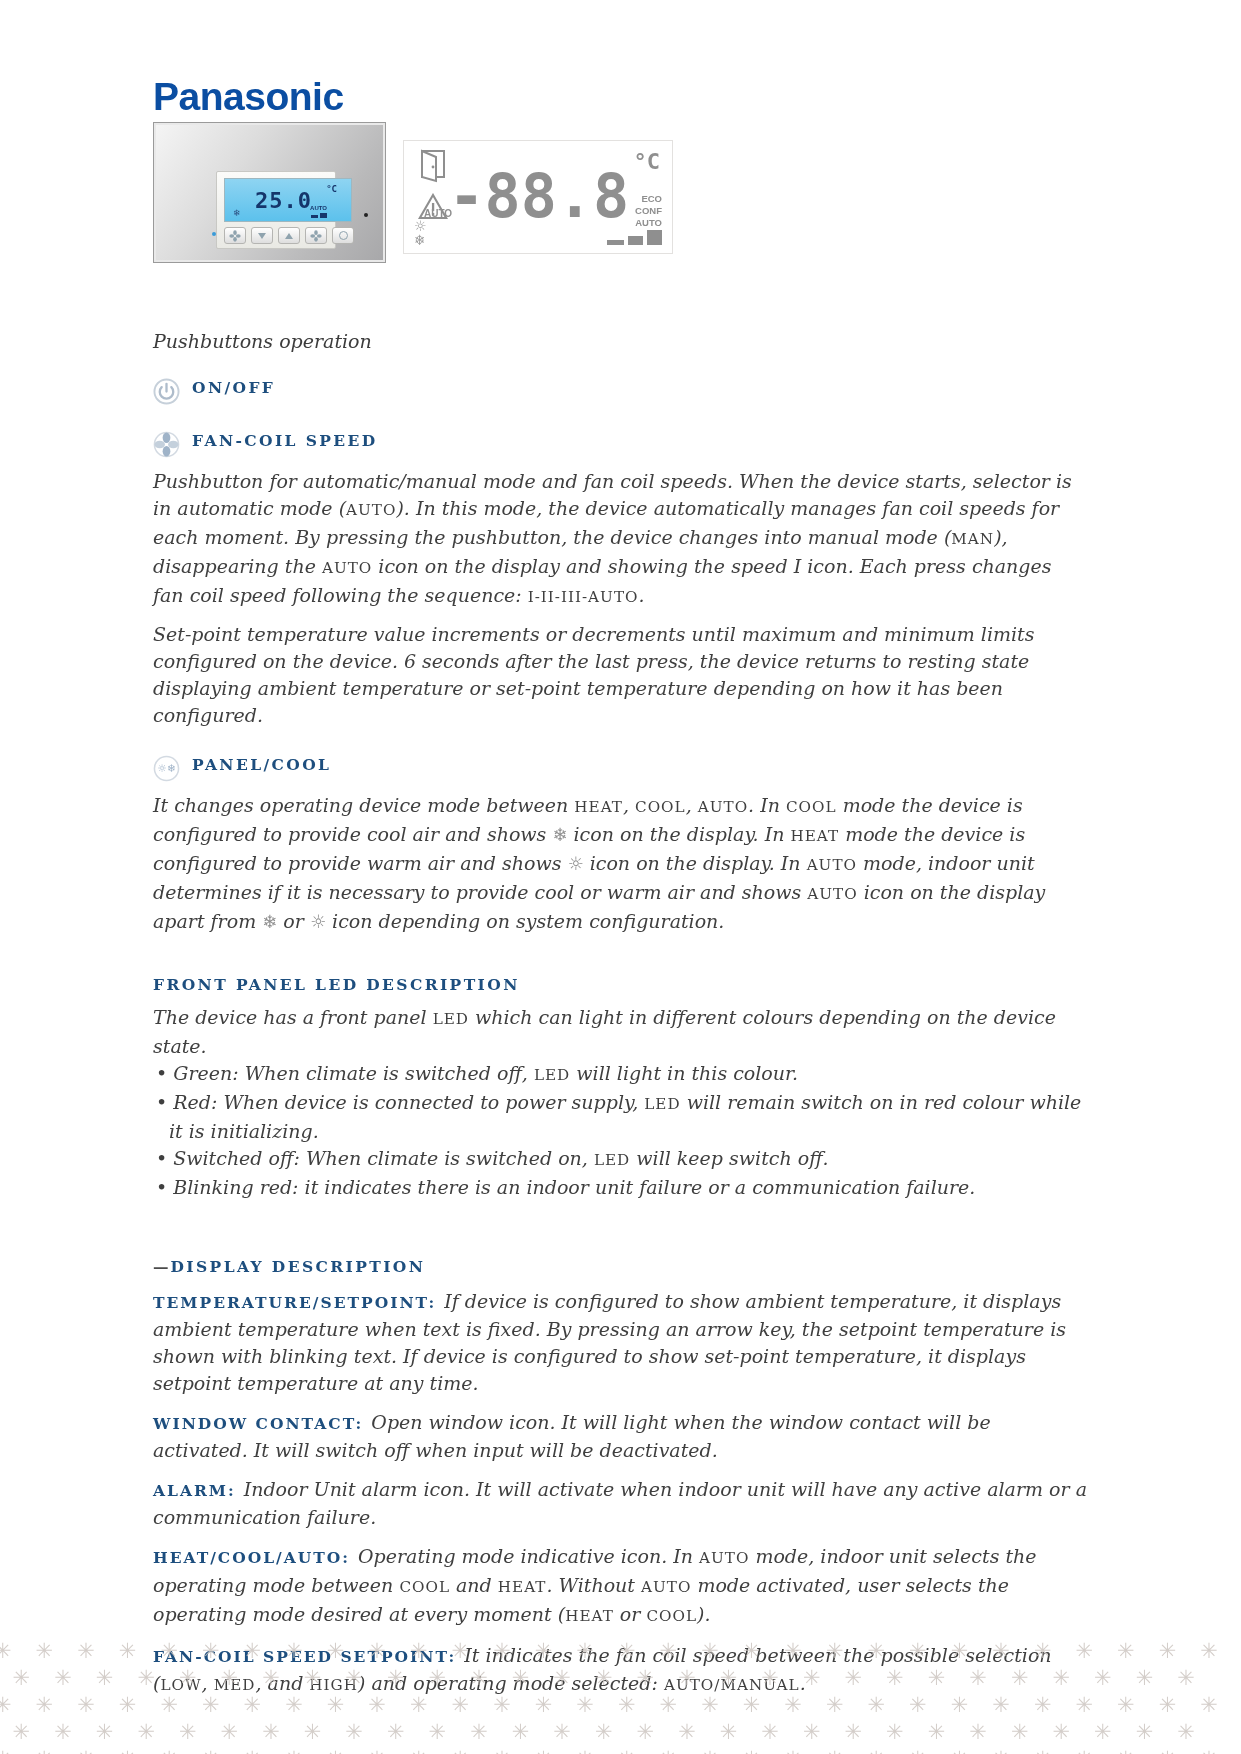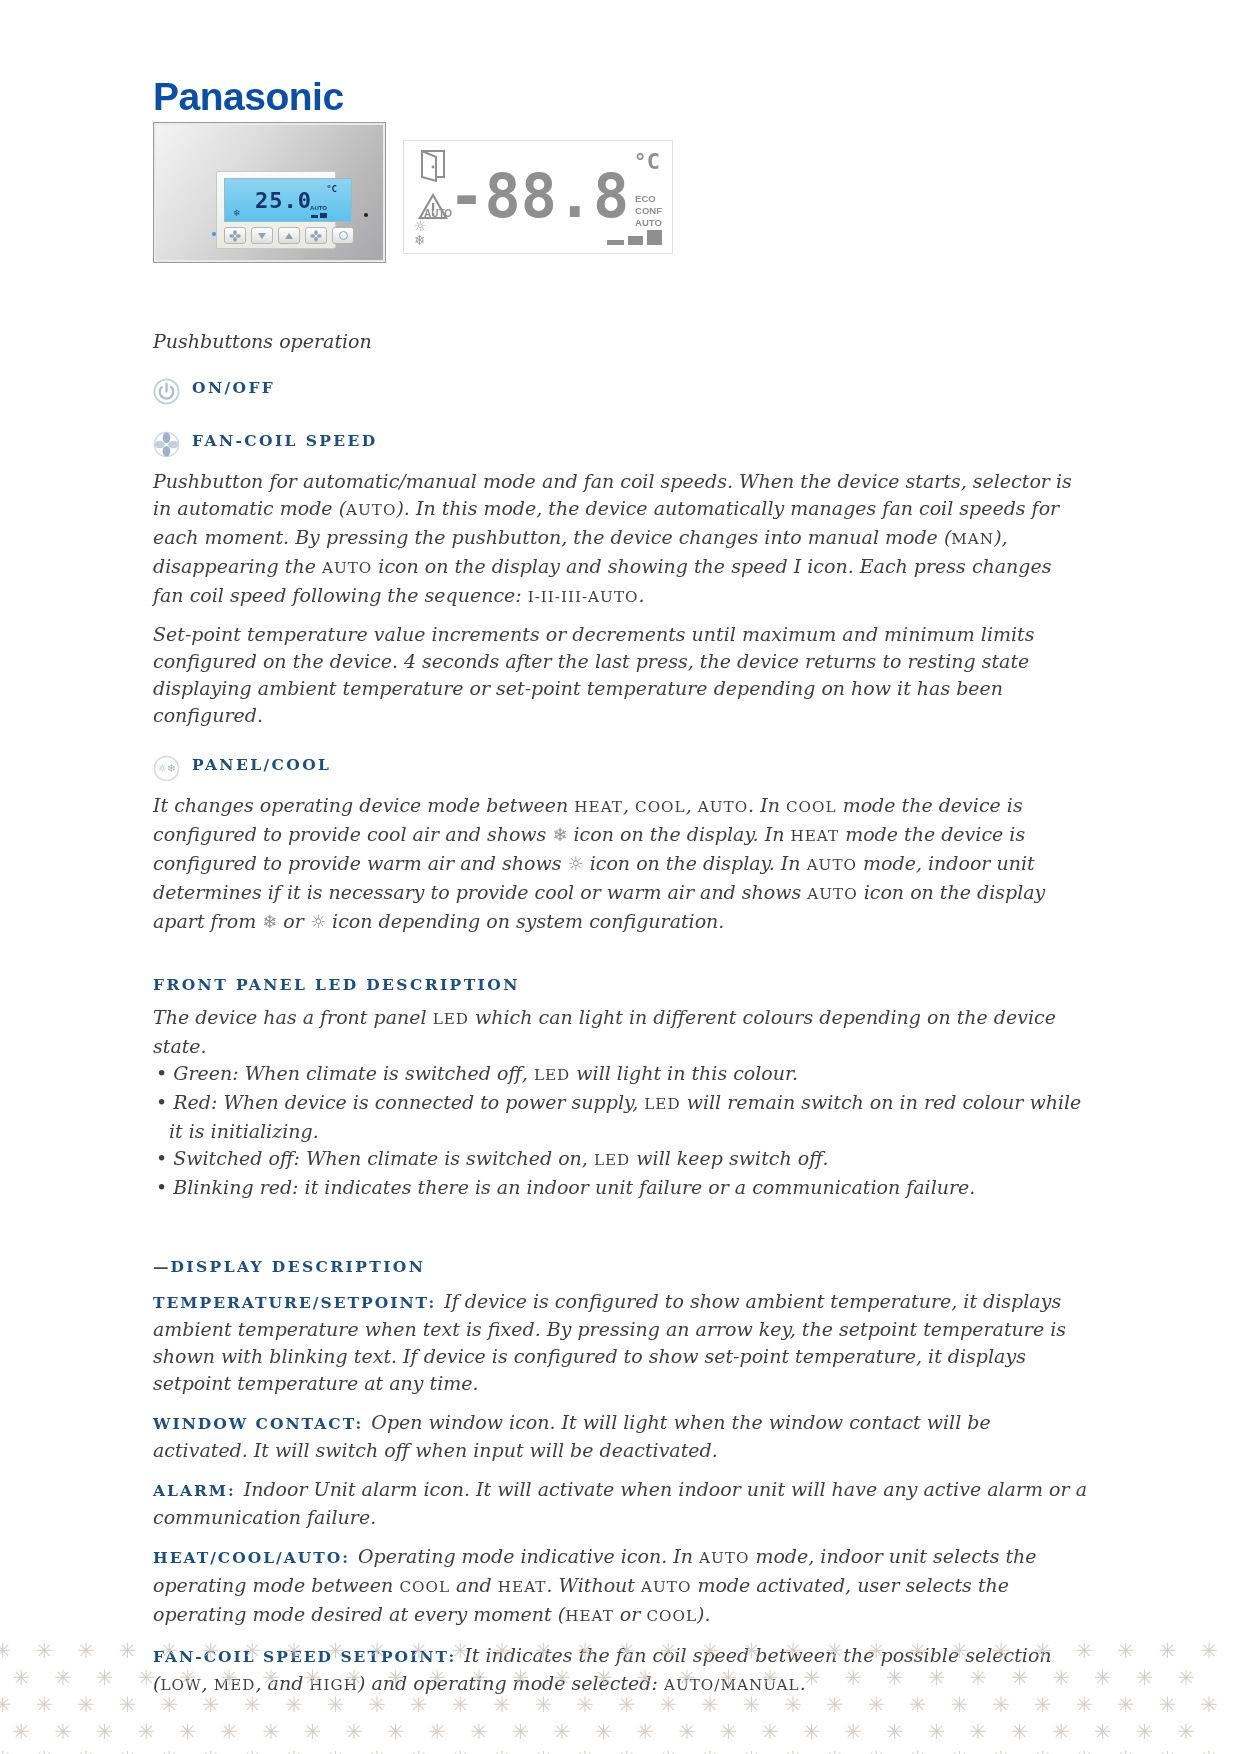--- a/index.html
+++ b/index.html
@@ -72,21 +72,21 @@
   .diag-center { flex:1; position:relative; display:flex; align-items:center; justify-content:center; }
   .diag-right { width:52px; position:relative; }
   .seg-value {
     font-family:"DejaVu Sans Mono", monospace; font-weight:bold; color:#8f8f8f;
     font-size:60px; letter-spacing:0px; line-height:60px; margin-top:-2px;
   }
   .diag-auto-block { position:absolute; left:-4px; bottom:-2px; text-align:left; }
   .diag-auto-word { font-family:"Liberation Sans",sans-serif; font-weight:bold; font-size:10px; color:#8f8f8f; margin-left:10px; }
   .diag-sun-snow { font-family:"DejaVu Sans",sans-serif; font-style:normal; font-size:14px; color:#9a9a9a; letter-spacing:10px; line-height:14px; }
   .deg-unit { position:absolute; right:2px; top:0px; font-family:"DejaVu Sans Mono",monospace; font-weight:bold; color:#8f8f8f; font-size:22px; }
-  .eco-stack { position:absolute; right:0px; top:44px; font-family:"Liberation Sans",sans-serif; font-weight:bold; font-size:9.5px; color:#8f8f8f; line-height:12px; }
+  .eco-stack { position:absolute; right:0px; top:44px; text-align:right; font-family:"Liberation Sans",sans-serif; font-weight:bold; font-size:9.5px; color:#8f8f8f; line-height:12px; }
   .fan-bars { position:absolute; right:0; bottom:0; display:flex; align-items:flex-end; gap:4px; }
   .fan-bars i { display:block; background:#8f8f8f; }
   .fan-bars i:nth-child(1){ width:17px; height:5px; }
   .fan-bars i:nth-child(2){ width:15px; height:9px; }
   .fan-bars i:nth-child(3){ width:15px; height:15px; }
 
   
   .intro-title { margin-top:30px; font-style:italic; font-size:19px; color:#3c3c3c; }
   .sec-head { display:flex; gap:12px; margin-top:26px; }
   .sec-title {
@@ -240,21 +240,21 @@
           <ellipse cx="14" cy="7" rx="4" ry="5.4"></ellipse>
           <ellipse cx="7" cy="14" rx="5.4" ry="4" fill="#c4d0dc"></ellipse>
           <ellipse cx="21" cy="14" rx="5.4" ry="4" fill="#c4d0dc"></ellipse>
           <ellipse cx="14" cy="21" rx="4" ry="5.4"></ellipse>
         </g>
       </svg>
       <span class="sec-title">FAN-COIL SPEED</span>
     </div>
     <p class="body-p">Pushbutton for automatic/manual mode and fan coil speeds. When the device starts, selector is in automatic mode (<span class="sc">AUTO</span>). In this mode, the device automatically manages fan coil speeds for each moment. By pressing the pushbutton, the device changes into manual mode (<span class="sc">MAN</span>), disappearing the <span class="sc">AUTO</span> icon on the display and showing the speed I icon. Each press changes fan coil speed following the sequence: <span class="sc">I-II-III-AUTO</span>.</p>
 
-    <p class="body-p">Set-point temperature value increments or decrements until maximum and minimum limits configured on the device. 4 seconds after the last press, the device returns to resting state displaying ambient temperature or set-point temperature depending on how it has been configured.</p>
+    <p class="body-p">Set-point temperature value increments or decrements until maximum and minimum limits configured on the device. 6 seconds after the last press, the device returns to resting state displaying ambient temperature or set-point temperature depending on how it has been configured.</p>
 
     <div class="sec-head">
       <svg class="h-icon" viewBox="0 0 28 28">
         <circle cx="14" cy="14" r="12.5" fill="none" stroke="#d3dae2" stroke-width="1.6"></circle>
         <text x="4.5" y="18" font-size="11" fill="#9fb3c8" font-family="DejaVu Sans, sans-serif">☼</text>
         <text x="14.5" y="18" font-size="11" fill="#9fb3c8" font-family="DejaVu Sans, sans-serif">❄</text>
       </svg>
       <span class="sec-title">PANEL/COOL</span>
     </div>
     <p class="body-p">It changes operating device mode between <span class="sc">HEAT</span>, <span class="sc">COOL</span>, <span class="sc">AUTO</span>. In <span class="sc">COOL</span> mode the device is configured to provide cool air and shows <span class="gl">❄</span> icon on the display. In <span class="sc">HEAT</span> mode the device is configured to provide warm air and shows <span class="gl">☼</span> icon on the display. In <span class="sc">AUTO</span> mode, indoor unit determines if it is necessary to provide cool or warm air and shows <span class="sc">AUTO</span> icon on the display apart from <span class="gl">❄</span> or <span class="gl">☼</span> icon depending on system configuration.</p>

